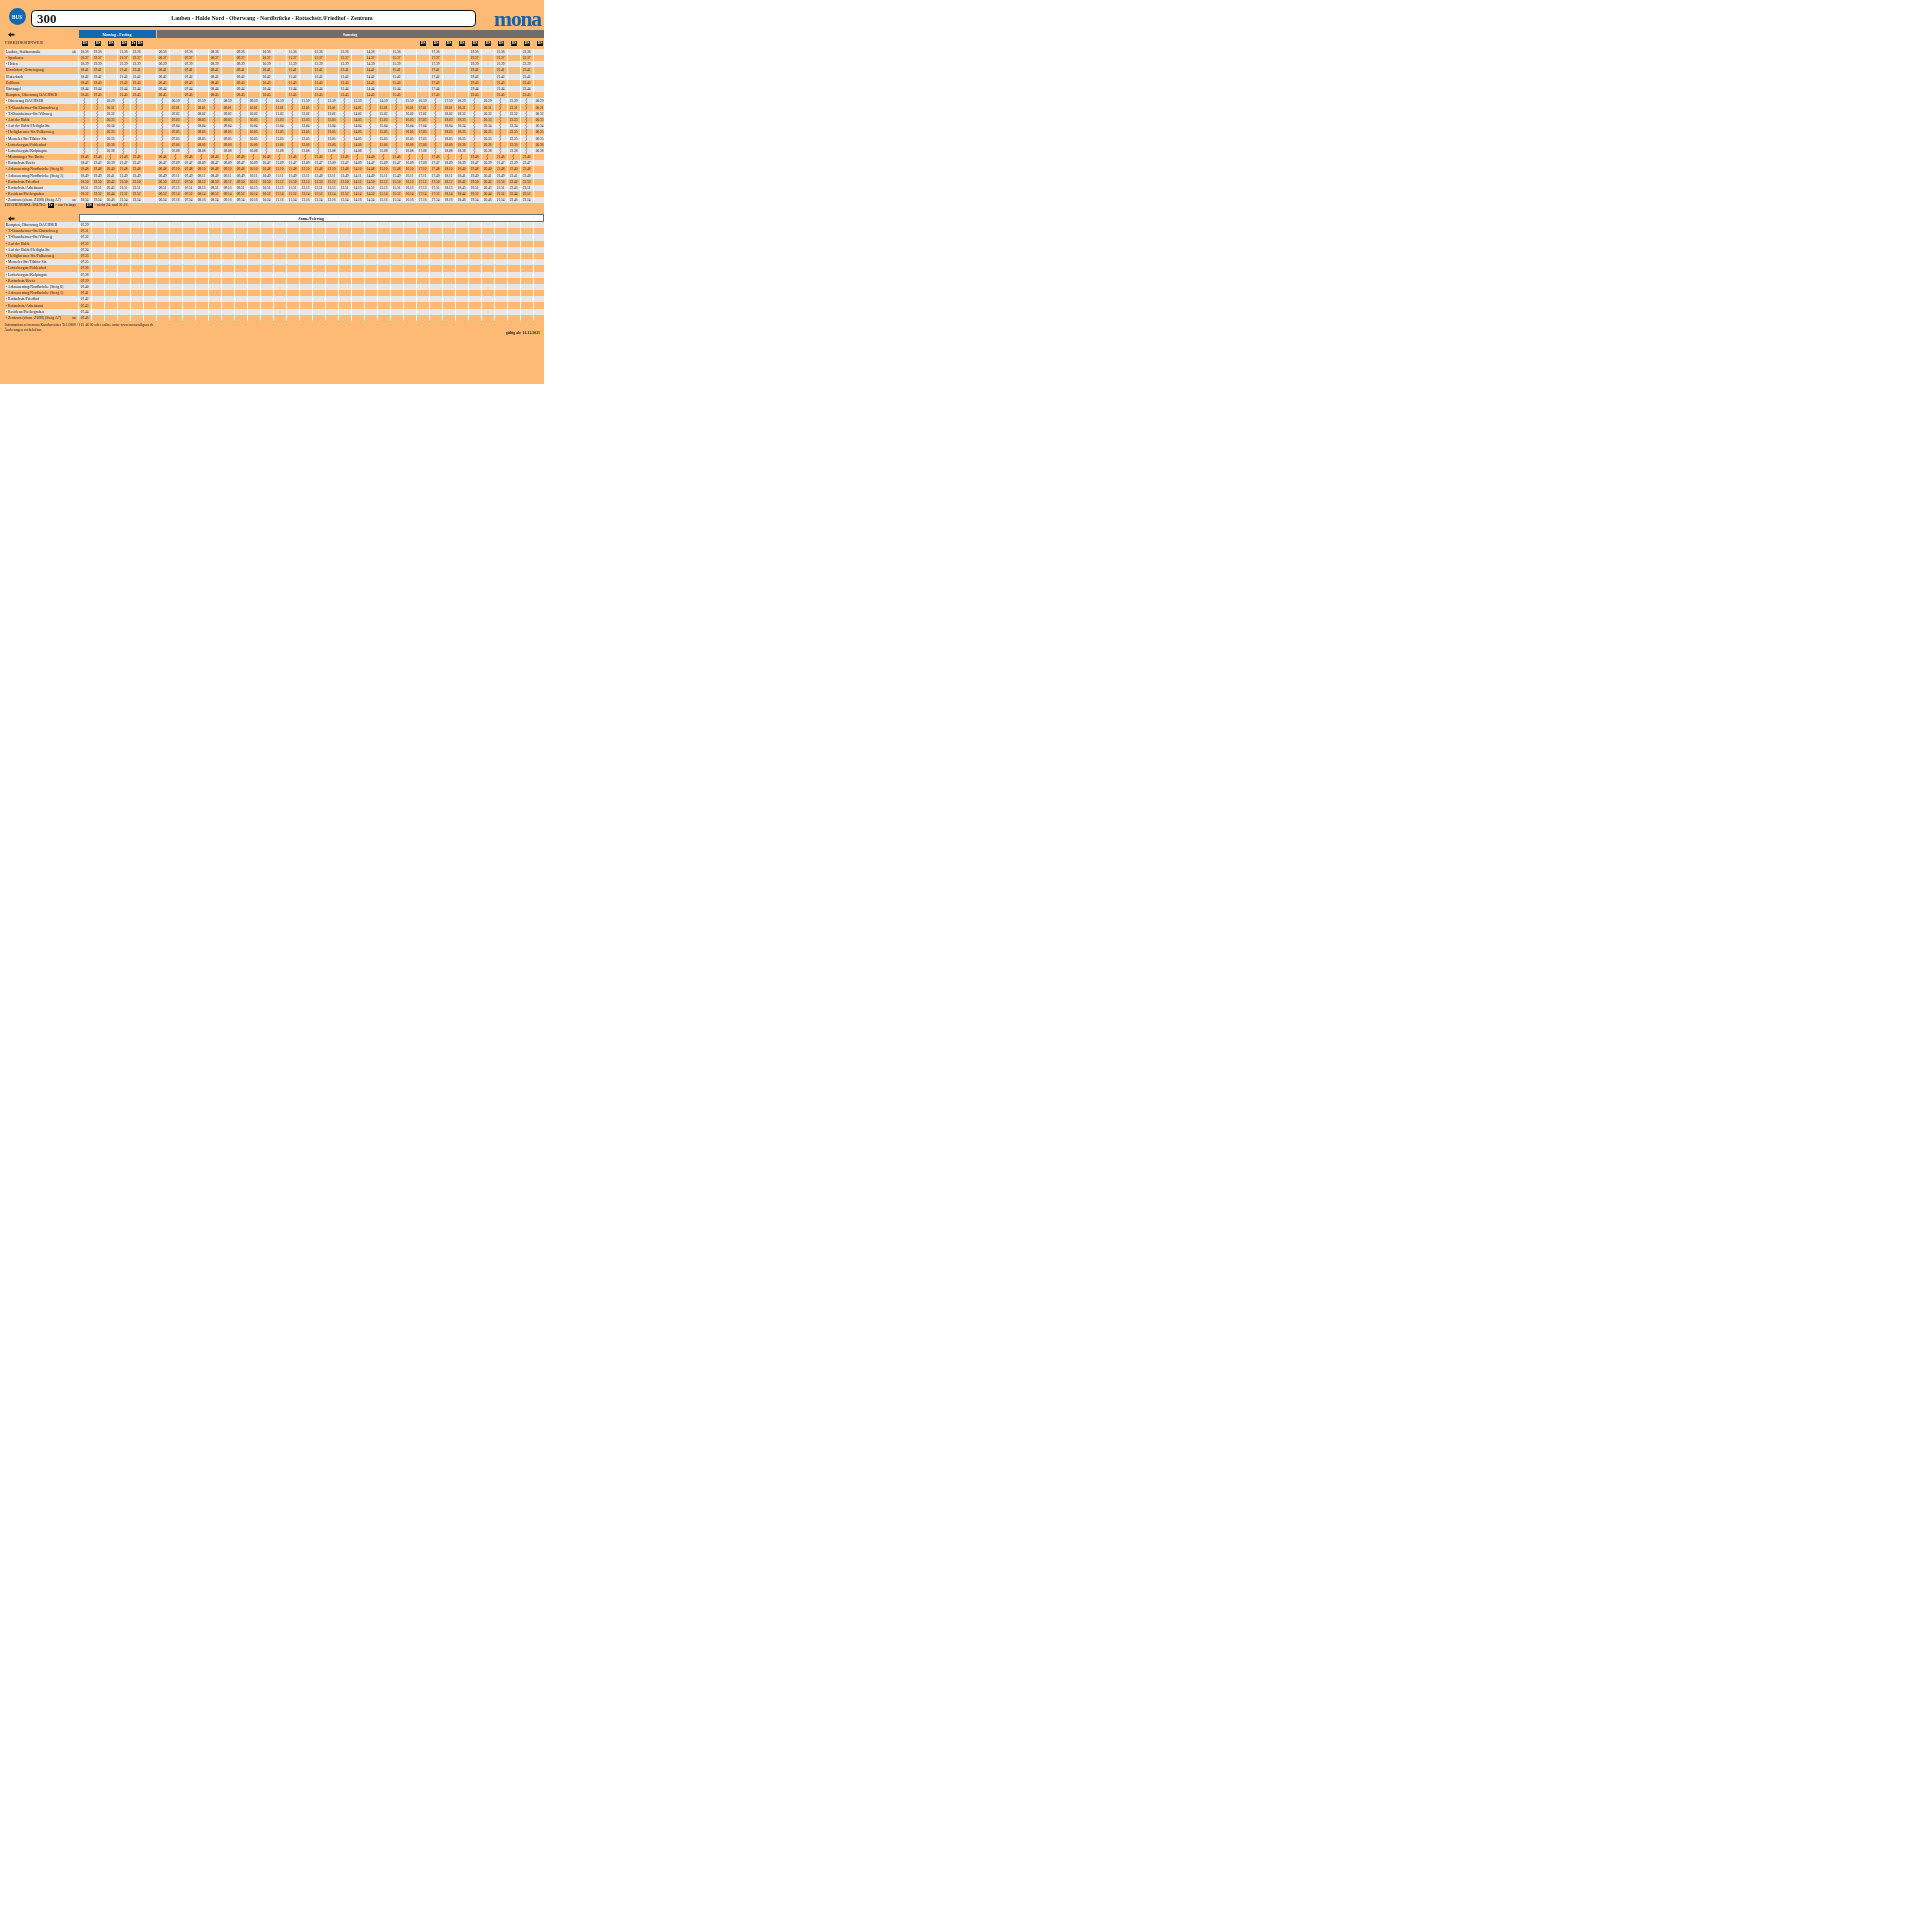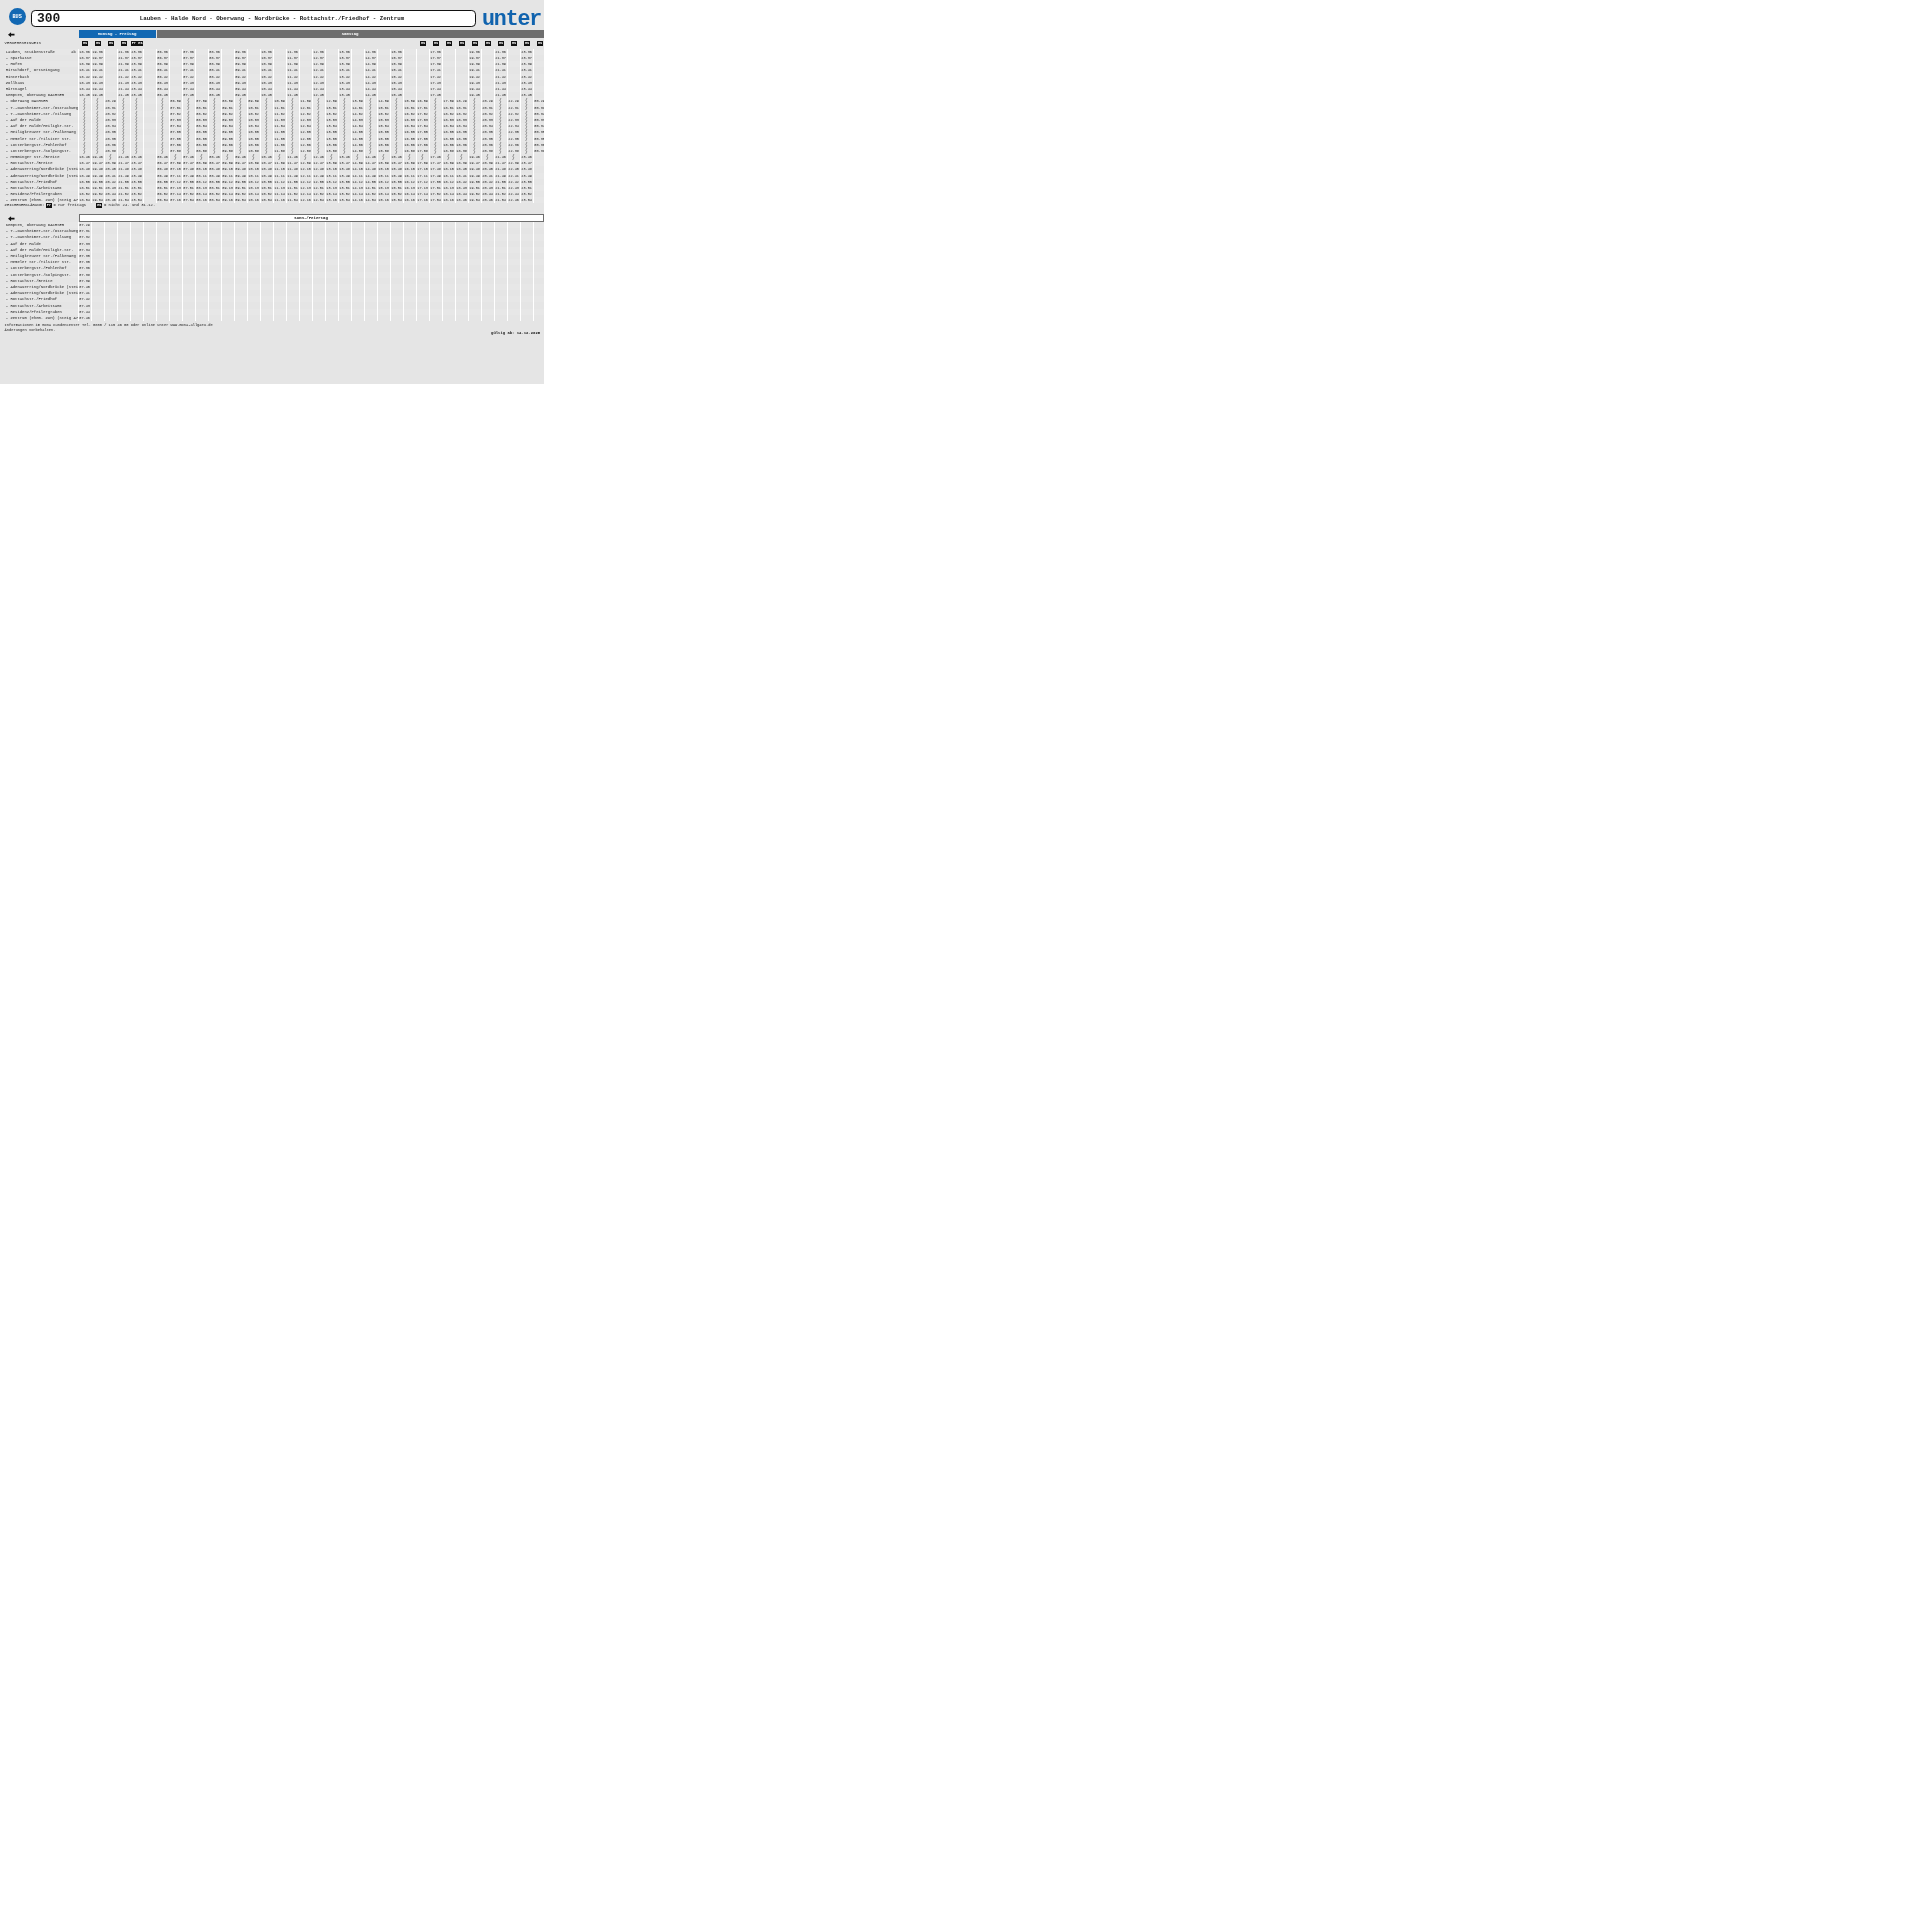--- a/index.html
+++ b/index.html
@@ -1,20 +1,20 @@
 <!DOCTYPE html>
 <html lang="de" style="font-size:6.2px"><head>
 <meta charset="utf-8">
 <title>Linie 300 Fahrplan</title>
 <style>
   * { margin:0; padding:0; box-sizing:border-box; }
   html,body { background:#fff; }
   .page {
-    position:relative; width:544px; height:384px; background:#e5e5e5;
-    font-family:Liberation Mono, monospace; color:#1a1a1a; overflow:hidden;
+    position:relative; width:544px; height:384px; background:#fdba74;
+    font-family:Liberation Serif, serif; color:#1a1a1a; overflow:hidden;
   }
   
   .bus-circle{ position:absolute; left:8.5px; top:8px; width:17.3px; height:17.3px; border-radius:50%;
     background:var(--section_blue,#1268b3); color:#fff; display:flex; align-items:center; justify-content:center;
     font-weight:bold; font-size:5.2px; }
   .title-box{ position:absolute; left:31px; top:10.4px; width:445px; height:16.6px;
     border:1px solid #111; border-radius:4.2px; background:#fff; }
   .line-no{ position:absolute; left:37px; top:10.8px; font-size:13px; font-weight:bold; }
   .route{ position:absolute; left:0; right:0; top:15px; text-align:center; font-weight:bold; font-size:5.8px; }
   .brand{ position:absolute; right:3.1px; top:9.2px; font-size:21.6px; font-weight:bold; line-height:1;
@@ -54,21 +54,21 @@
 <body>
 
 <div class="page" style="--section_blue: #1268b3; --section_gray: #6e6e6e; --row_gray: #e7e7e7; --badge_black: #111111; --brand_blue: #1063ae;">
 
   <div class="bus-circle">
     <span>BUS</span>
   </div>
   <div class="title-box"></div>
   <div class="line-no">300</div>
   <div class="route">Lauben - Halde Nord - Oberwang - Nordbrücke - Rottachstr./Friedhof - Zentrum</div>
-  <div class="brand">unter</div>
+  <div class="brand">mona</div>
 
   <div class="tt" id="mf">
     <div class="barrow">
       <svg class="arrow" width="6.5" height="5.4" viewBox="0 0 17 14">
         <path d="M17 4.6 L8 4.6 L8 0.6 L0 7 L8 13.4 L8 9.4 L17 9.4 Z"></path>
       </svg>
       <div class="seg blue" style="left:74px;width:77px">Montag - Freitag</div>
       <div class="seg graybar" style="left:152px;width:387px">Samstag</div>
     </div>
     <div id="mf-hint">

